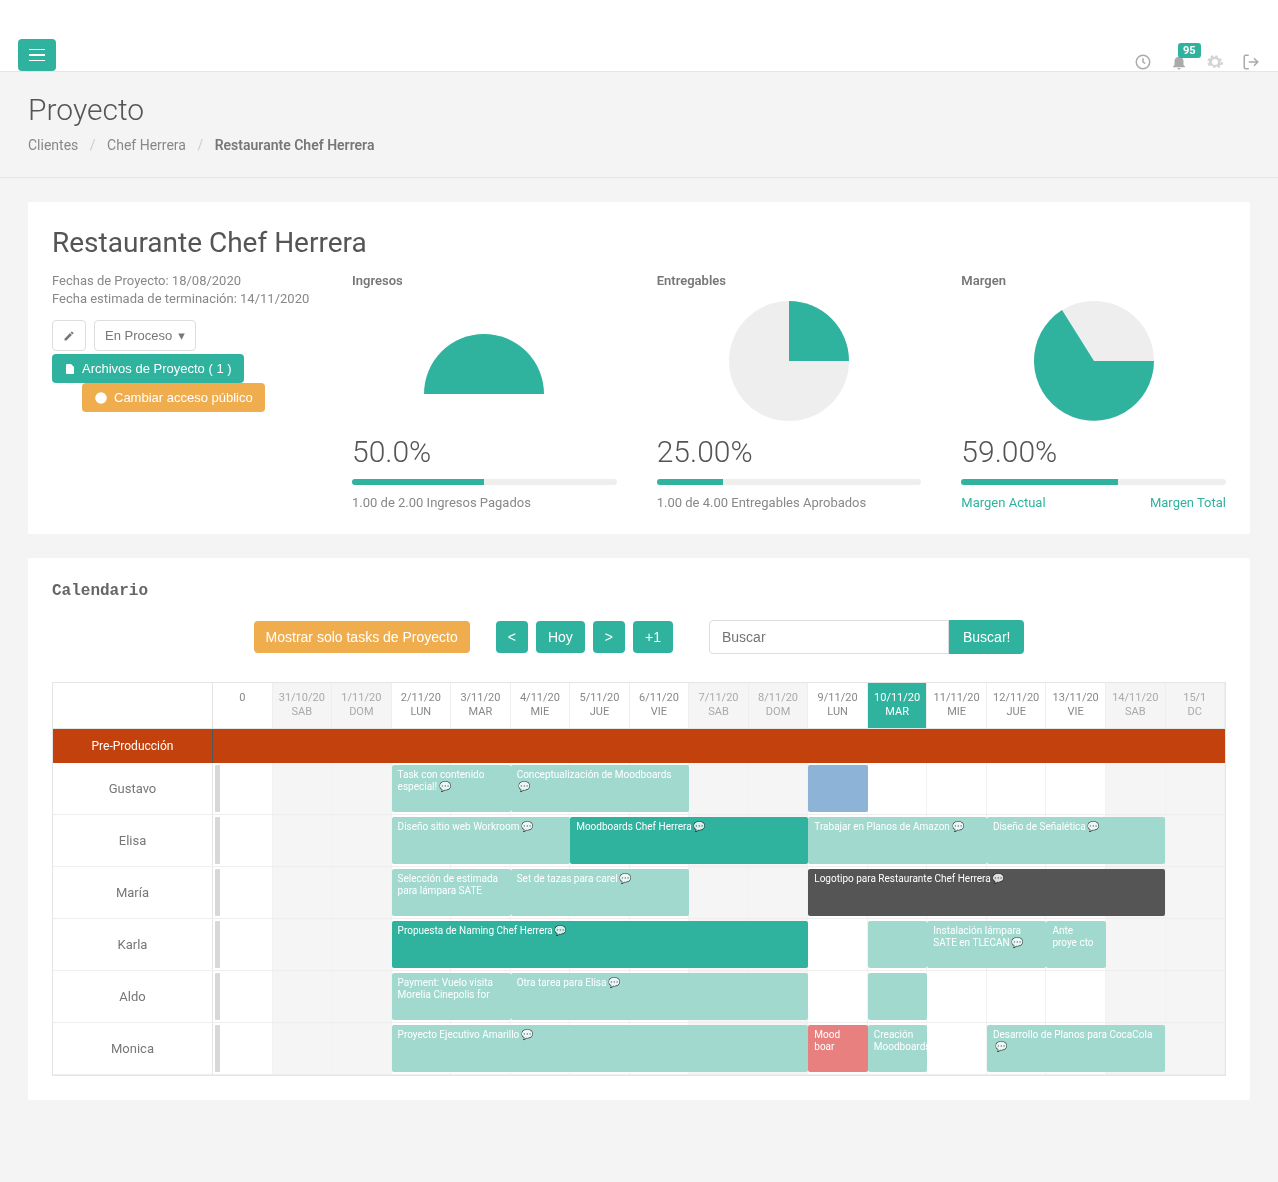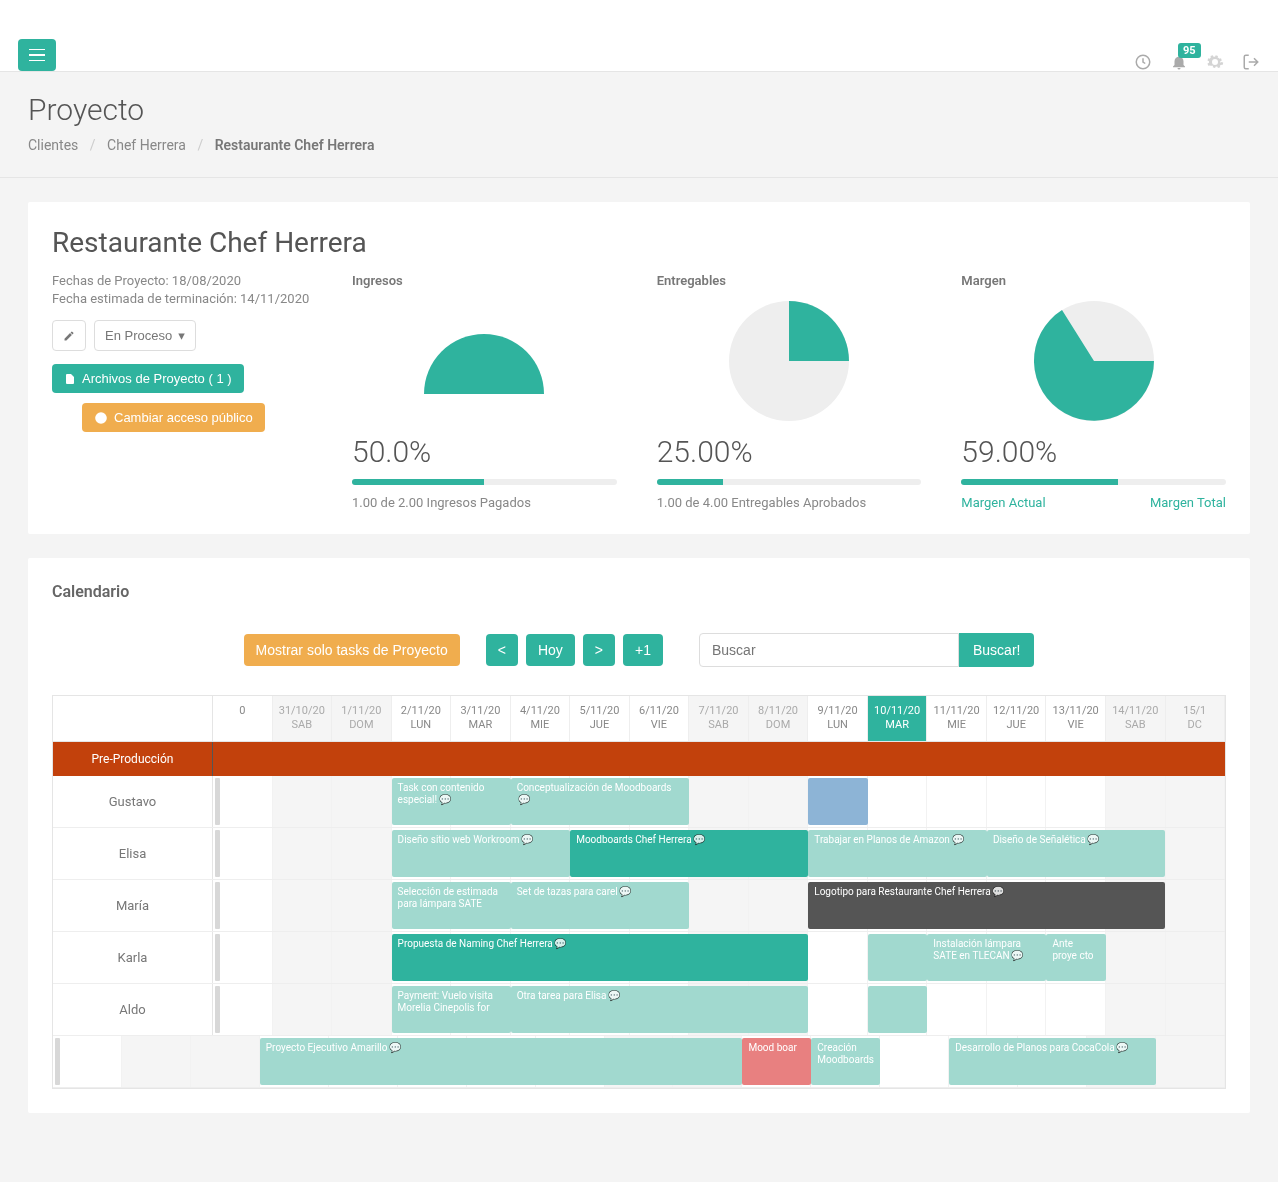--- a/index.html
+++ b/index.html
@@ -13,43 +13,43 @@
 .page-title { font-size: 30px; font-weight: 300; color: #555; margin-bottom: 10px; }
 .breadcrumb { color: #888; font-size: 14px; }
 .breadcrumb a { color: #888; text-decoration: none; }
 .breadcrumb .sep { margin: 0 8px; color: #ccc; }
 .breadcrumb .current { font-weight: 600; color: #777; }
 .card { background: #fff; margin: 24px 28px; padding: 24px; border-radius: 2px; }
 .project-title { font-size: 28px; font-weight: 400; color: #555; margin-bottom: 14px; }
 .project-top { display: flex; gap: 40px; }
 .project-meta { flex: 0 0 260px; font-size: 13px; color: #888; }
 .project-meta div { margin-bottom: 3px; }
-.meta-controls { margin-top: 14px; display: flex; flex-direction: column; align-items: flex-start; gap: 10px; }
+.meta-controls { margin-top: 14px; display: flex; flex-direction: column; align-items: flex-start; }
 .btn { display: inline-flex; align-items: center; gap: 6px; padding: 7px 12px; border-radius: 4px; border: none; cursor: pointer; font-size: 13px; color: #fff; }
 .btn-outline { border: 1px solid #ddd; background: #fff; color: #777; padding: 7px 10px; }
 .btn-teal { background: #2fb39e; }
 .btn-yellow { background: #f0ad4e; margin-left: 30px; }
 .row-inline { display: flex; gap: 8px; }
 .stats { display: flex; flex: 1; gap: 40px; }
 .stat { flex: 1; }
 .stat-label { font-size: 13px; font-weight: 600; color: #777; margin-bottom: 8px; }
 .chart-wrap { height: 130px; display: flex; align-items: center; justify-content: center; }
 .stat-pct { font-size: 30px; font-weight: 300; color: #555; margin-top: 8px; }
 .stat-bar { height: 6px; background: #eee; border-radius: 3px; margin-top: 10px; overflow: hidden; }
 .stat-bar-fill { height: 100%; background: #2fb39e; }
 .stat-caption { font-size: 13px; color: #888; margin-top: 10px; }
 .stat-links { display: flex; justify-content: space-between; margin-top: 10px; font-size: 13px; }
 .stat-links a { color: #2fb39e; text-decoration: none; }
-.cal-title { font-size: 16px; font-weight: 600; color: #666; margin-bottom: 32px; }
+.cal-title { font-size: 16px; font-weight: 600; color: #666; margin-bottom: 20px; font-family: Liberation Mono, monospace; }
 .cal-controls { display: flex; align-items: center; justify-content: center; gap: 8px; margin-bottom: 28px; }
 .btn-sm { padding: 8px 12px; border-radius: 4px; border: none; cursor: pointer; font-size: 14px; color: #fff; }
 .btn-sm.teal { background: #2fb39e; }
 .btn-sm.yellow { background: #f0ad4e; }
 .search-group { display: flex; margin-left: 28px; }
-.search-input { border: 1px solid #ddd; border-radius: 4px 0 0 4px; padding: 8px 12px; width: 260px; font-size: 14px; color: #888; }
+.search-input { border: 1px solid #ddd; border-radius: 4px 0 0 4px; padding: 8px 12px; width: 240px; font-size: 14px; color: #888; }
 .search-btn { background: #2fb39e; color: #fff; border: none; padding: 8px 14px; border-radius: 0 4px 4px 0; cursor: pointer; font-size: 14px; }
 .gantt { border: 1px solid #e5e5e5; overflow: hidden; position: relative; }
 .gantt-header { display: flex; border-bottom: 1px solid #e5e5e5; }
 .gantt-left-head { width: 160px; flex-shrink: 0; border-right: 1px solid #e5e5e5; }
 .gantt-dates { display: flex; flex: 1; }
 .date-col { flex: 1; text-align: center; padding: 8px 2px; font-size: 11px; color: #888; border-right: 1px solid #eee; }
 .date-col.weekend { background: #f5f5f5; color: #aaa; }
 .date-col.today { background: #2fb39e; color: #fff; }
 .date-col div { line-height: 1.3; }
 .section-row { display: flex; background: #c2410c; color: #fff; gap: 17px; }
@@ -418,20 +418,21 @@
             <div class="bg-col"></div>
             <div class="bg-col weekend"></div>
             <div class="bg-col weekend"></div>
             <div class="handle" style="left: 2px;"></div>
             <div class="task teal-light" style="left: 17.6471%; width: 11.7647%;">Payment: Vuelo visita Morelia Cinepolis for</div>
             <div class="task teal-light" style="left: 29.4118%; width: 29.4118%;">Otra tarea para Elisa<span class="chat-icon"></span></div>
             <div class="task teal-light" style="left: 64.7059%; width: 5.88235%;"></div>
           </div>
         </div>
         <div class="person-row">
+          <div class="person-left">Monica</div>
           <div class="person-right">
             <div class="bg-col"></div>
             <div class="bg-col weekend"></div>
             <div class="bg-col weekend"></div>
             <div class="bg-col"></div>
             <div class="bg-col"></div>
             <div class="bg-col"></div>
             <div class="bg-col"></div>
             <div class="bg-col"></div>
             <div class="bg-col weekend"></div>

